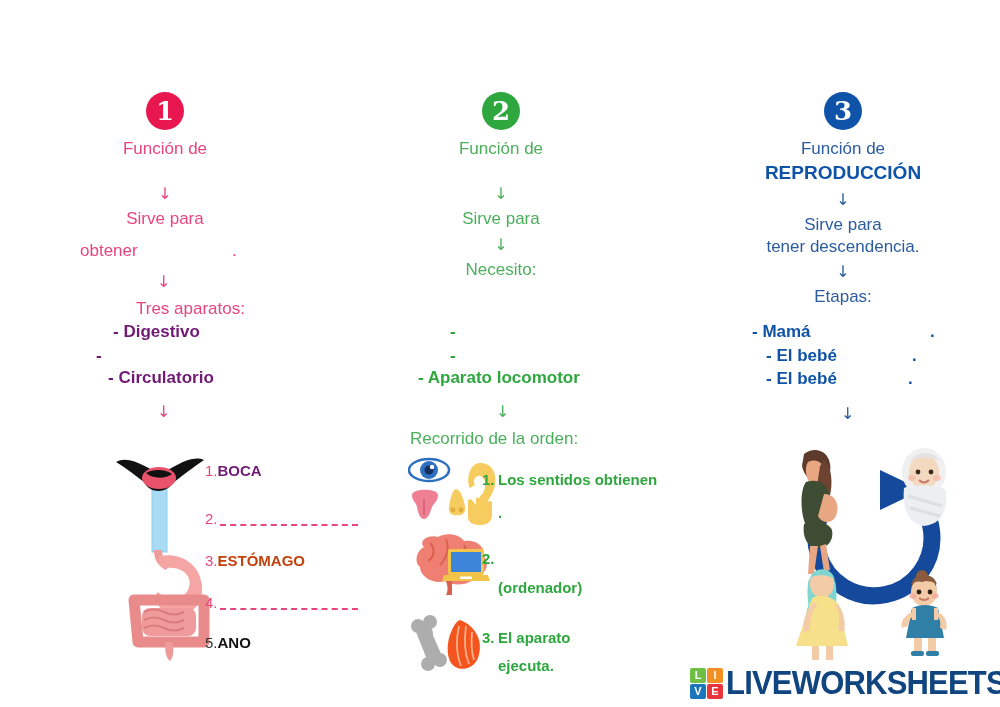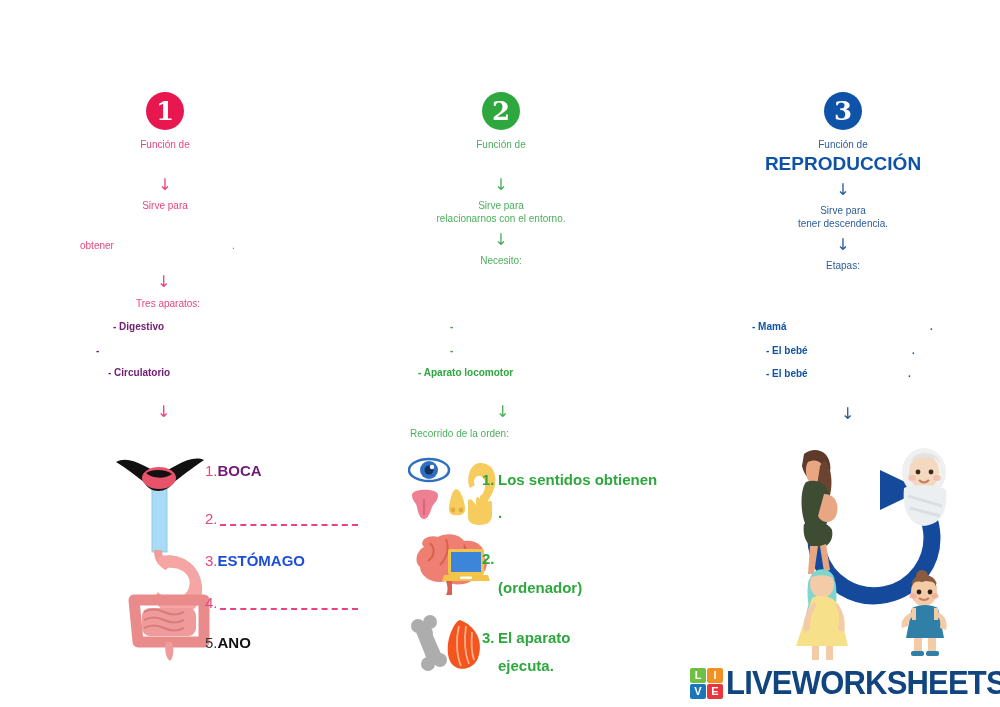--- a/index.html
+++ b/index.html
@@ -78,21 +78,21 @@
     line-height: 1.32;
     white-space: nowrap;
   }
   .c1 { color: #e8457e; }
   .c1 .strong, .c1.strong { color: #701a75; font-weight: 700; }
   .c2 { color: #4caf5c; }
   .c2 .strong, .c2.strong { color: #2ea73f; font-weight: 700; }
   .c3 { color: #2b5c9e; }
   .c3 .strong, .c3.strong { color: #0f53a8; font-weight: 700; }
 
-  .txt16 { font-size: 10px; }
+  .txt16 { font-size: 17px; }
 
   .arrow {
     font-size: 16px;
     line-height: 1;
     margin: 6px 0 6px 0;
     font-family: "DejaVu Sans", sans-serif;
   }
   .arrow.a1 { color: #e8457e; }
   .arrow.a2 { color: #4caf5c; }
   .arrow.a3 { color: #2b5c9e; }
@@ -209,36 +209,35 @@
   </div>
 
   <div class="c1-list">
     <div class="item" style="top:0px; left:0;text-align:right;">
       <span class="c1">1.</span><span class="c1 strong">BOCA</span>
     </div>
     <div class="item" style="top:48px; left:0;">
       <span class="c1">2.</span><span class="dashline"></span>
     </div>
     <div class="item" style="top:90px; left:0;">
-      <span class="c1">3.</span><span style="color:#1d4ed8; font-weight:700;">ESTÓMAGO</span>
+      <span class="c1">3.</span><span style="color:#c2410c; font-weight:700;">ESTÓMAGO</span>
     </div>
     <div class="item" style="top:132px; left:0;">
       <span class="c1">4.</span><span class="dashline"></span>
     </div>
     <div class="item" style="top:172px; left:0;">
       <span style="color:#333;">5.</span><span style="color:#111; font-weight:700;">ANO</span>
     </div>
   </div>
 
   <div class="col col2">
     <div class="badge b2">2</div>
     <p class="line c2 txt16" style="margin-top:8px;">Función de</p>
     <p class="arrow a2" style="margin-top:26px;">↓</p>
     <p class="line c2 txt16">Sirve para</p>
-    <p class="line c2 txt16">relacionarnos con el entorno.</p>
     <p class="arrow a2">↓</p>
     <p class="line c2 txt16">Necesito:</p>
   </div>
   <div class="abs c2 strong txt16" style="left:450px; top:321px;">-</div>
   <div class="abs c2 strong txt16" style="left:450px; top:345px;">-</div>
   <div class="abs c2 strong txt16" style="left:418px; top:367px;">- Aparato locomotor</div>
   <div class="abs arrow a2" style="left:496px; top:396px;">↓</div>
   <div class="abs c2 txt16" style="left:410px; top:428px;">Recorrido de la orden:</div>
 
   <div class="c2-item" style="left:408px; top:455px;">

